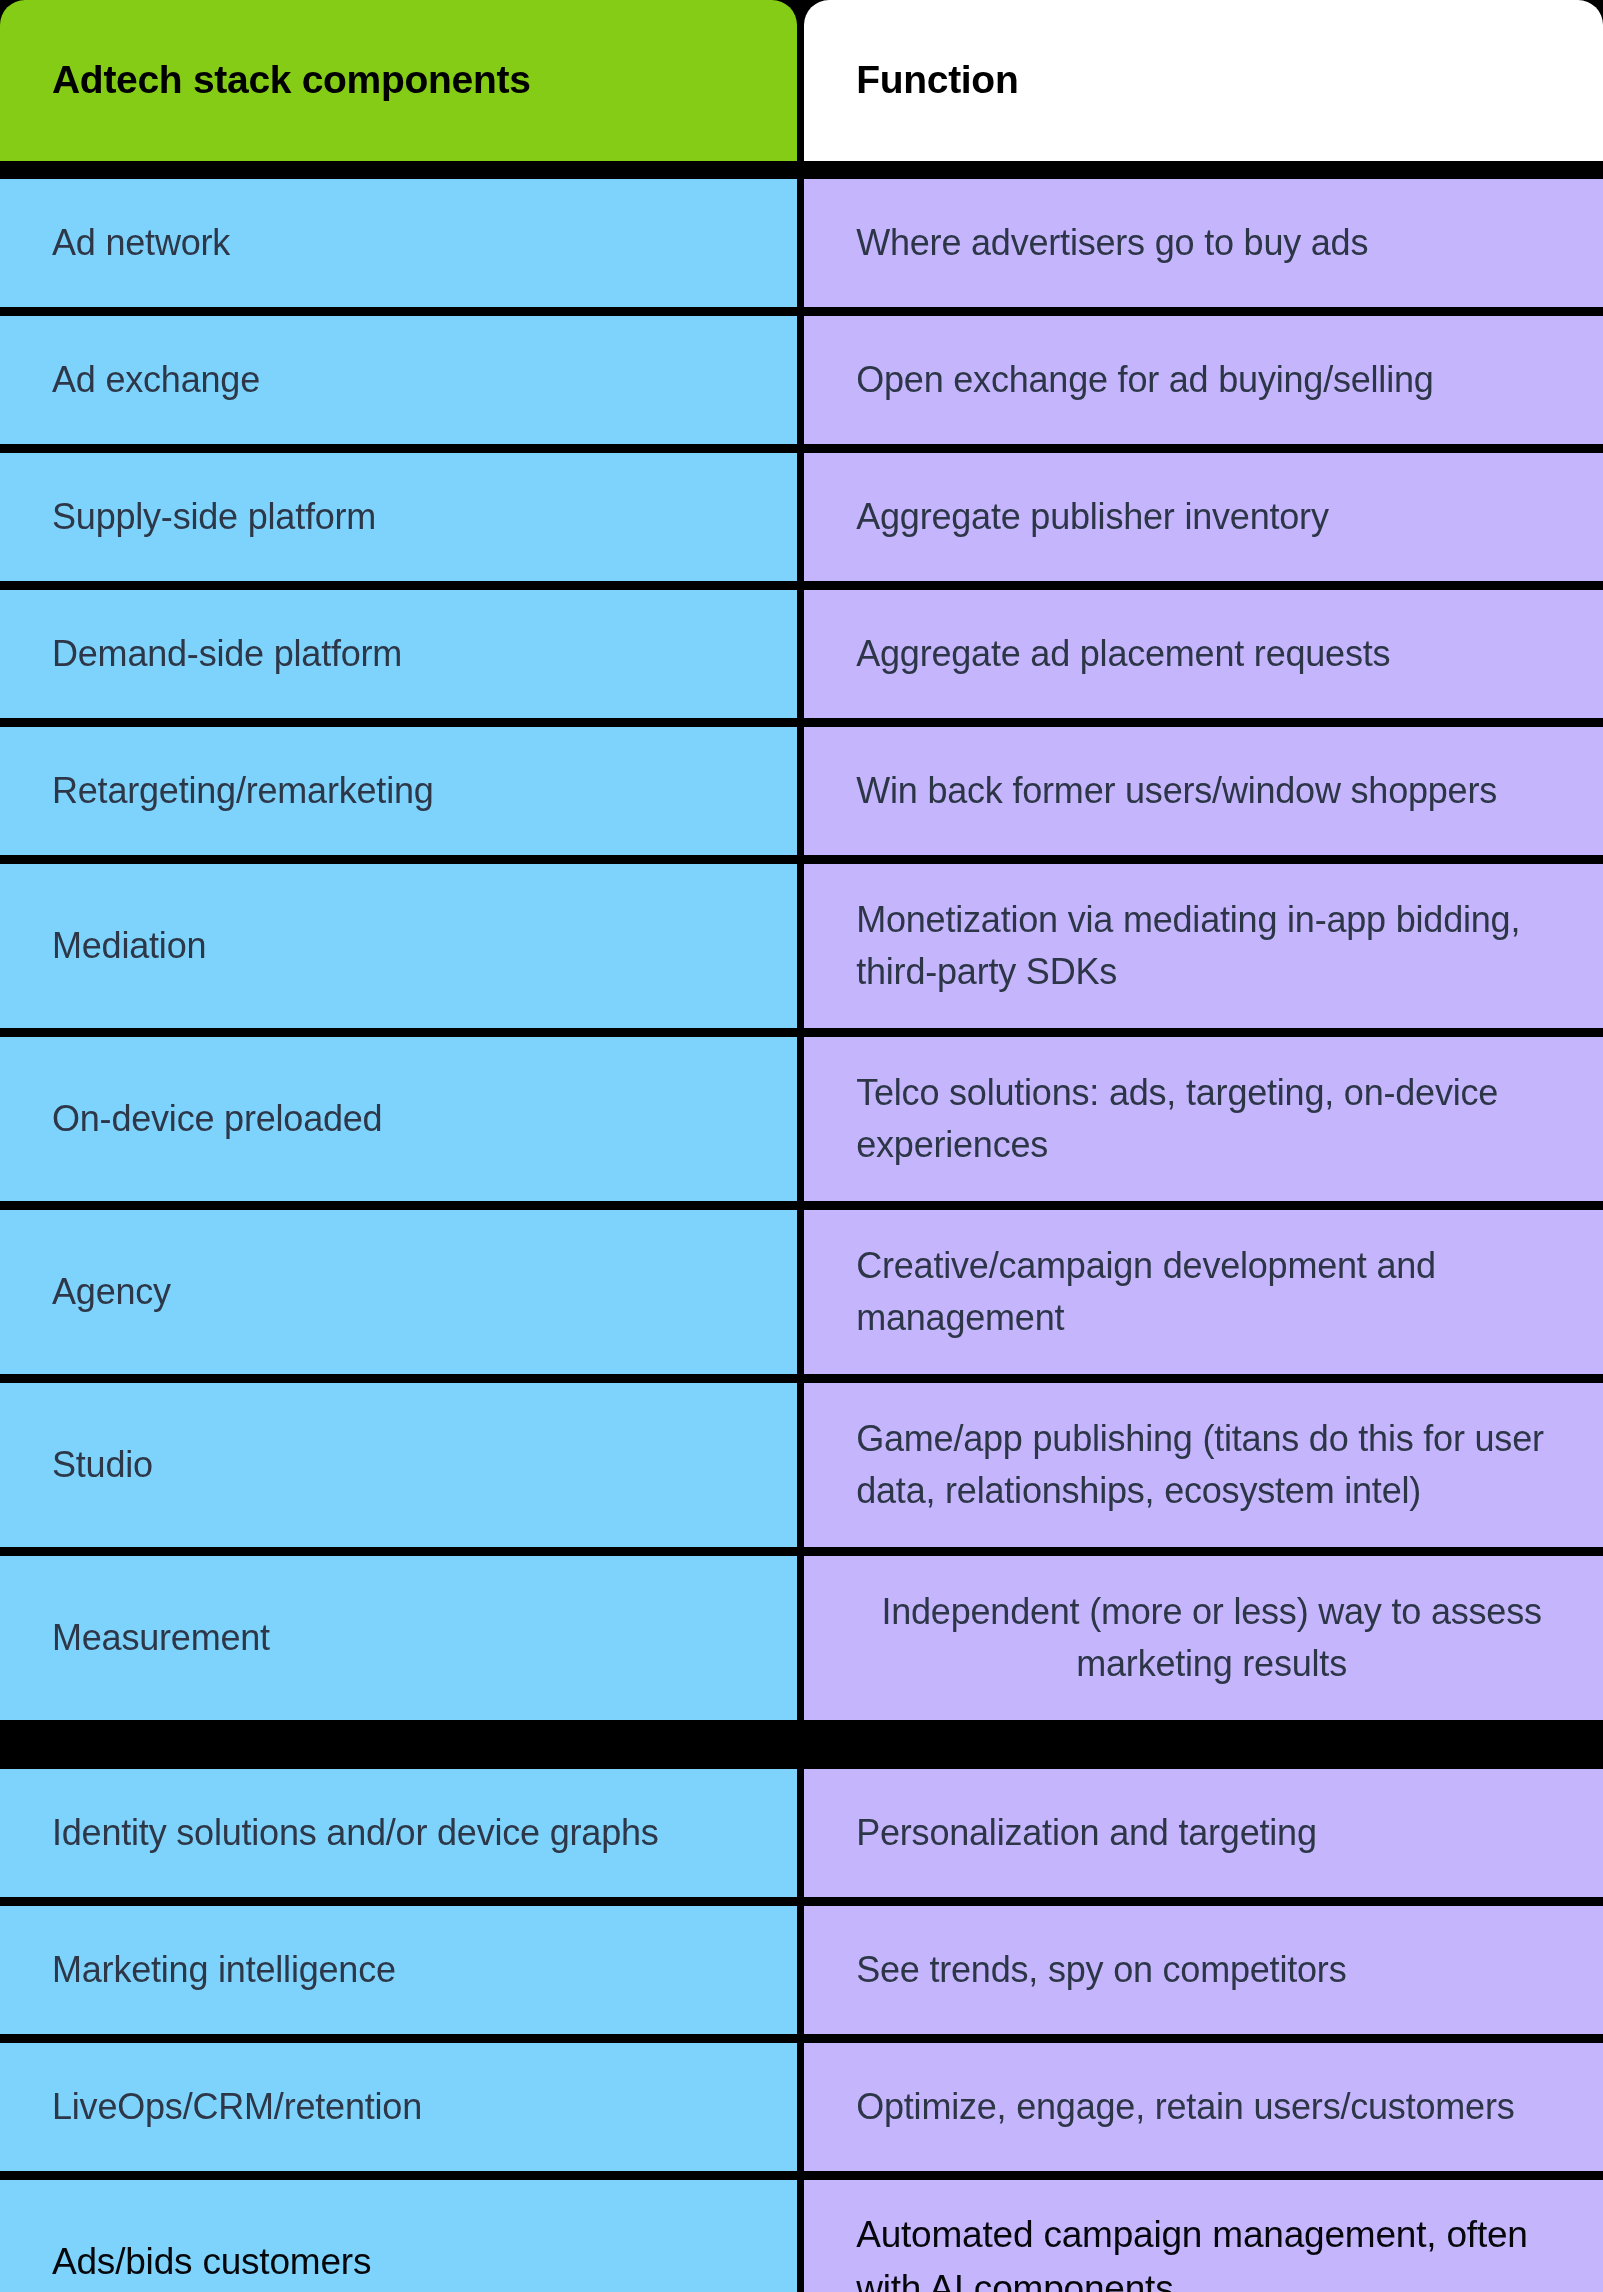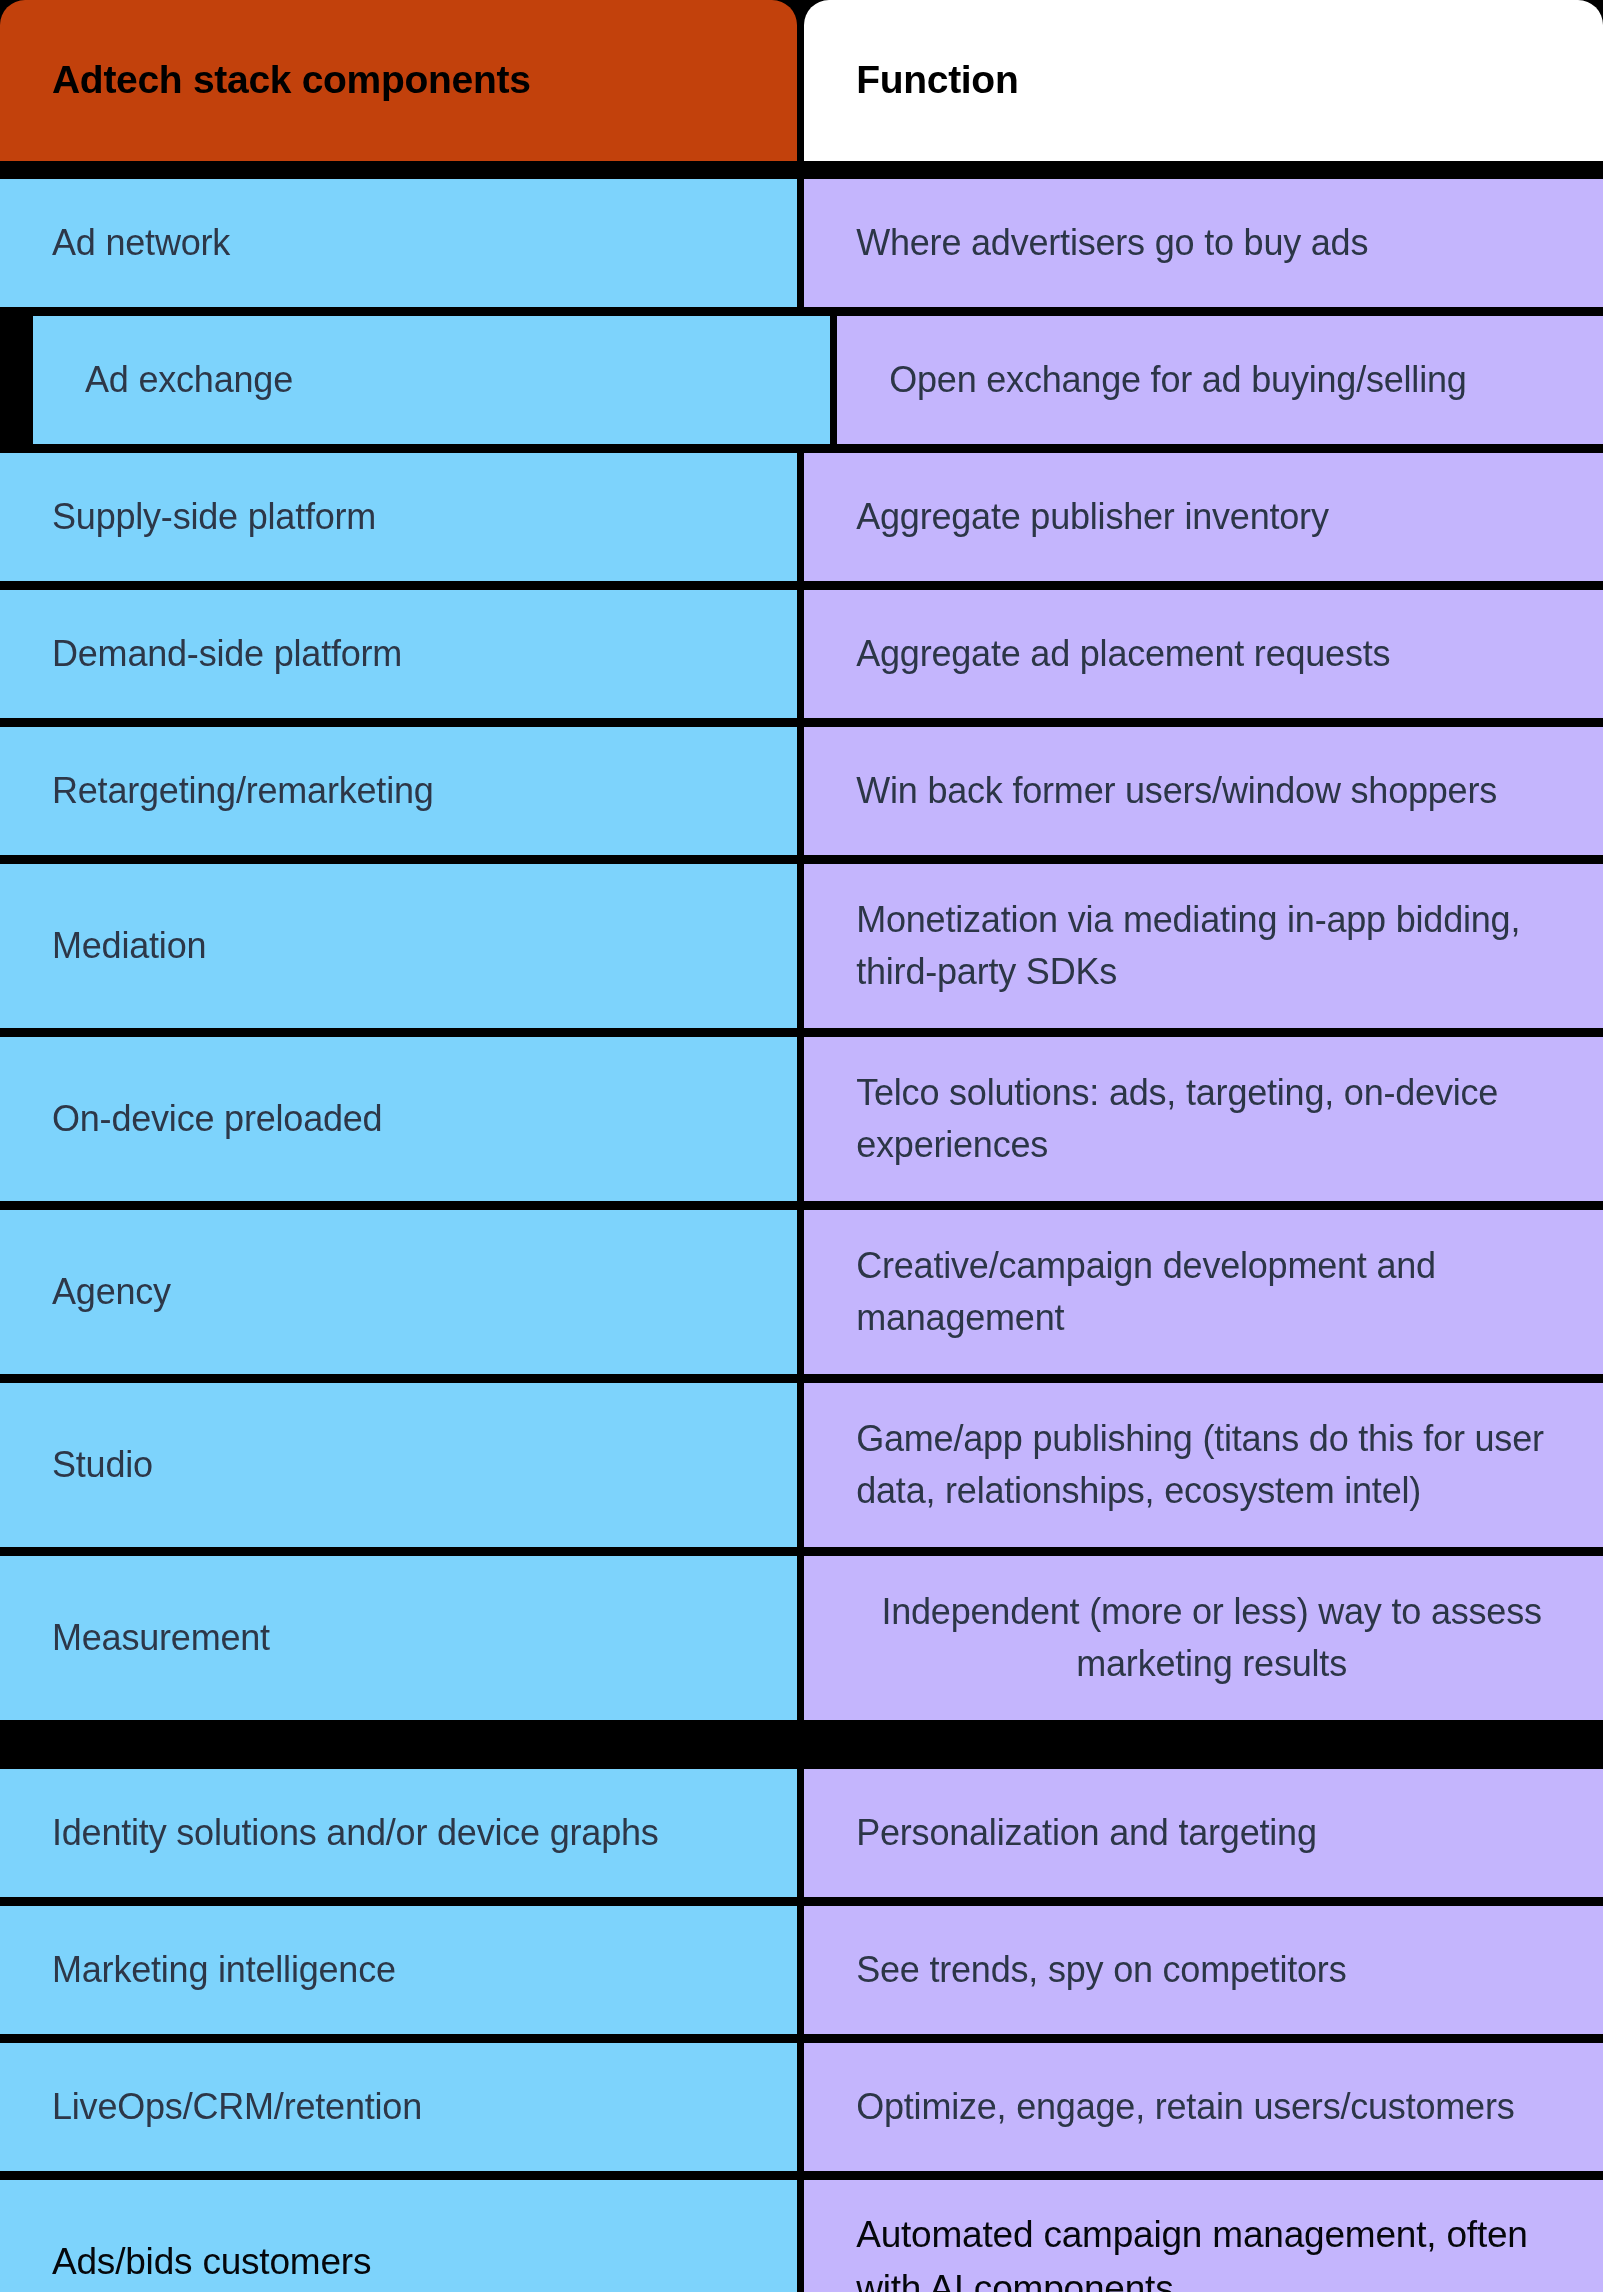--- a/index.html
+++ b/index.html
@@ -45,21 +45,21 @@
 
   .cell-right {
     flex: 1 1 auto;
     background: #c4b5fd;
     padding: 0 36px 0 52px;
   }
 
   
   .header-row { height: 161px; }
   .header-row .cell-left {
-    background: #c2410c;
+    background: #84cc16;
     border-radius: 25px 25px 0 0;
   }
   .header-row .cell-right {
     background: #ffffff;
     border-radius: 25px 25px 0 0;
   }
   .header-text {
     font-size: 39px;
     font-weight: 700;
     color: #000000;
@@ -106,21 +106,21 @@
 
   <div id="rows-container" style="display: flex; flex-direction: column; gap: 9px; margin-top: 9px;">
       <div class="table-row body-row" style="height: 128px;">
         <div class="cell cell-left">
           <span class="cell-text">Ad network</span>
         </div>
         <div class="cell cell-right">
           <span class="cell-text">Where advertisers go to buy ads</span>
         </div>
       </div>
-      <div class="table-row body-row" style="height: 128px; padding-left: 33px;">
+      <div class="table-row body-row" style="height: 128px;">
         <div class="cell cell-left">
           <span class="cell-text">Ad exchange</span>
         </div>
         <div class="cell cell-right">
           <span class="cell-text">Open exchange for ad buying/selling</span>
         </div>
       </div>
       <div class="table-row body-row" style="height: 128px;">
         <div class="cell cell-left">
           <span class="cell-text">Supply-side platform</span>

